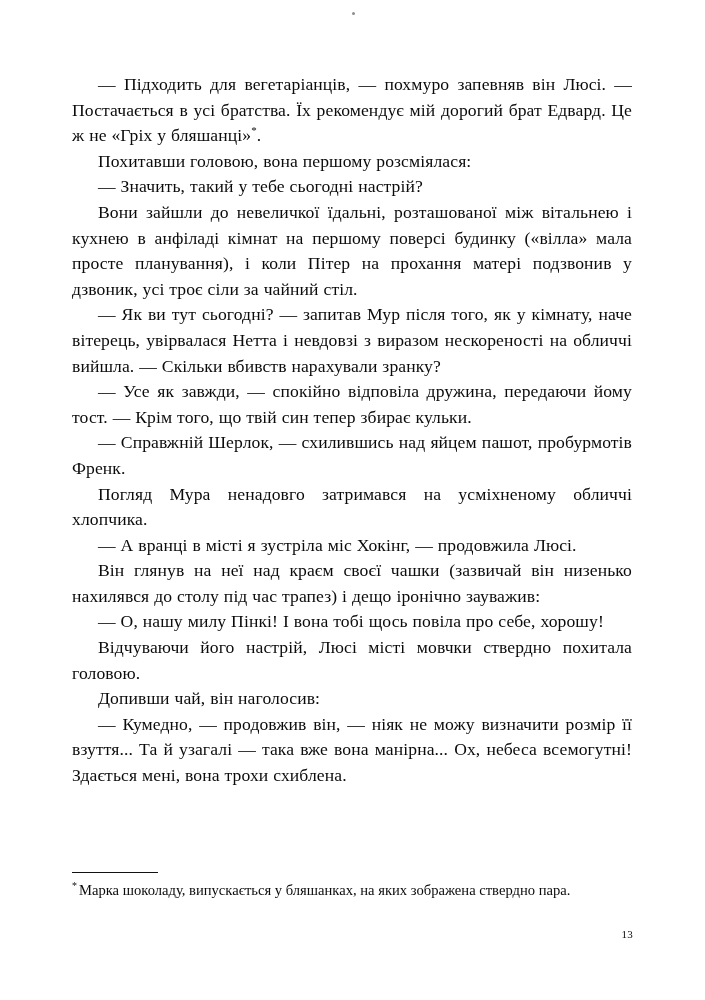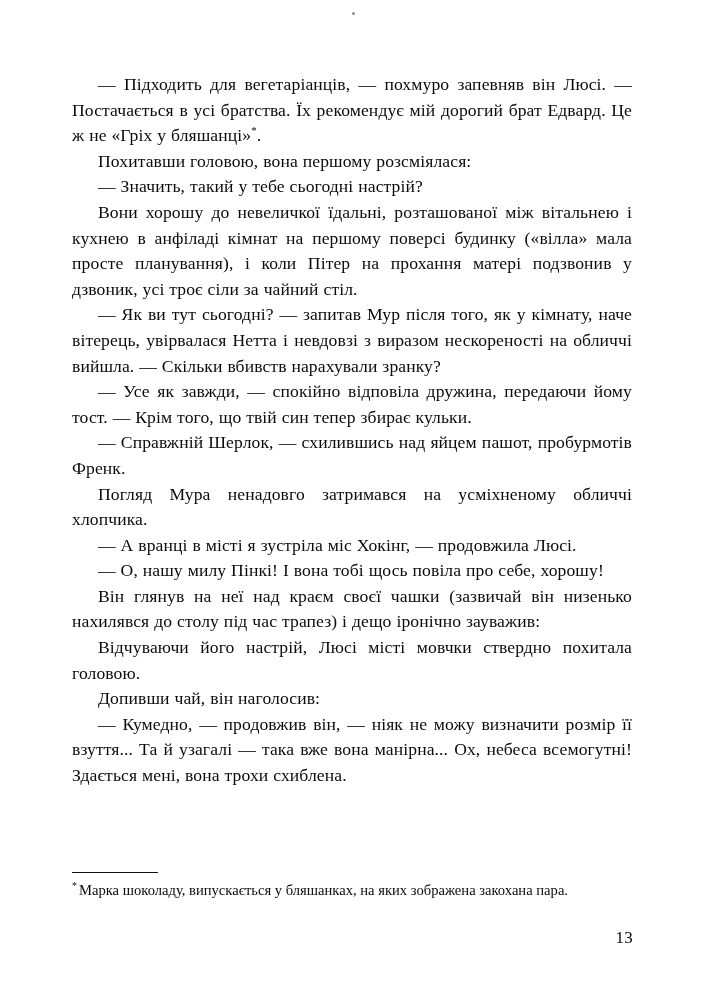--- a/index.html
+++ b/index.html
@@ -64,21 +64,21 @@
   .footnote .marker {
     font-size: 10px;
     vertical-align: super;
     line-height: 0;
     margin-right: 2px;
   }
   .page-number {
     position: absolute;
     right: 72px;
     top: 928px;
-    font-size: 17px;
+    font-size: 11px;
     letter-spacing: 0.3px;
   }
   .speck {
     position: absolute;
     left: 352px;
     top: 12px;
     width: 3px;
     height: 3px;
     background: #8d8d8d;
     border-radius: 50%;
@@ -88,32 +88,32 @@
 <body>
 
 <div class="page">
 
   <div class="speck"></div>
 
   <div class="text-block">
     <p class="para"><span>— Підходить для вегетаріанців, — похмуро запевняв він Люсі. — Постачається в усі братства. Їх рекомендує мій дорогий брат Едвард. Це ж не «Гріх у бляшанці»</span><sup>*</sup><span>.</span></p>
     <p class="para">Похитавши головою, вона першому розсміялася:</p>
     <p class="para">— Значить, такий у тебе сьогодні настрій?</p>
-    <p class="para">Вони хорошу до невеличкої їдальні, розташованої між вітальнею і кухнею в анфіладі кімнат на першому поверсі будинку («вілла» мала просте планування), і коли Пітер на прохання матері подзвонив у дзвоник, усі троє сіли за чайний стіл.</p>
+    <p class="para">Вони зайшли до невеличкої їдальні, розташованої між вітальнею і кухнею в анфіладі кімнат на першому поверсі будинку («вілла» мала просте планування), і коли Пітер на прохання матері подзвонив у дзвоник, усі троє сіли за чайний стіл.</p>
     <p class="para">— Як ви тут сьогодні? — запитав Мур після того, як у кімнату, наче вітерець, увірвалася Нетта і невдовзі з виразом нескореності на обличчі вийшла. — Скільки вбивств нарахували зранку?</p>
     <p class="para">— Усе як завжди, — спокійно відповіла дружина, передаючи йому тост. — Крім того, що твій син тепер збирає кульки.</p>
     <p class="para">— Справжній Шерлок, — схилившись над яйцем пашот, пробурмотів Френк.</p>
     <p class="para">Погляд Мура ненадовго затримався на усміхненому обличчі хлопчика.</p>
     <p class="para">— А вранці в місті я зустріла міс Хокінг, — продовжила Люсі.</p>
+    <p class="para">Він глянув на неї над краєм своєї чашки (зазвичай він низенько нахилявся до столу під час трапез) і дещо іронічно зауважив:</p>
     <p class="para">— О, нашу милу Пінкі! І вона тобі щось повіла про себе, хорошу!</p>
-    <p class="para">Він глянув на неї над краєм своєї чашки (зазвичай він низенько нахилявся до столу під час трапез) і дещо іронічно зауважив:</p>
     <p class="para">Відчуваючи його настрій, Люсі місті мовчки ствердно похитала головою.</p>
     <p class="para">Допивши чай, він наголосив:</p>
     <p class="para">— Кумедно, — продовжив він, — ніяк не можу визначити розмір її взуття... Та й узагалі — така вже вона манірна... Ох, небеса всемогутні! Здається мені, вона трохи схиблена.</p>
   </div>
 
   <div class="footnote-rule"></div>
 
-  <div class="footnote"><span class="marker">*</span><span>Марка шоколаду, випускається у бляшанках, на яких зображена закохана пара.</span></div>
+  <div class="footnote"><span class="marker">*</span><span>Марка шоколаду, випускається у бляшанках, на яких зображена ствердно пара.</span></div>
 
   <div class="page-number">13</div>
 
 </div>
 
 </body></html>

